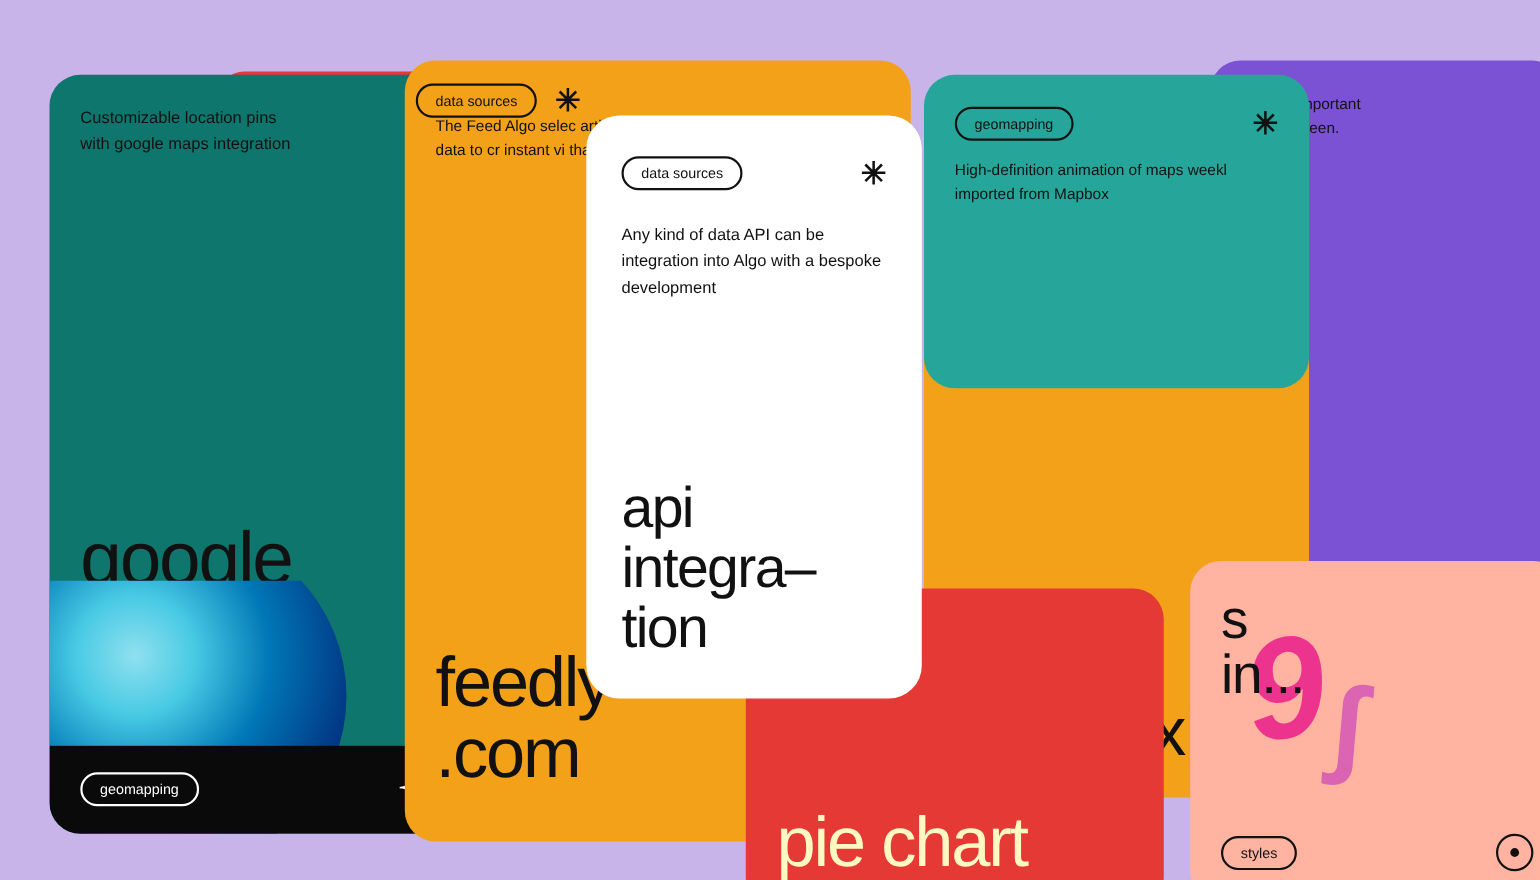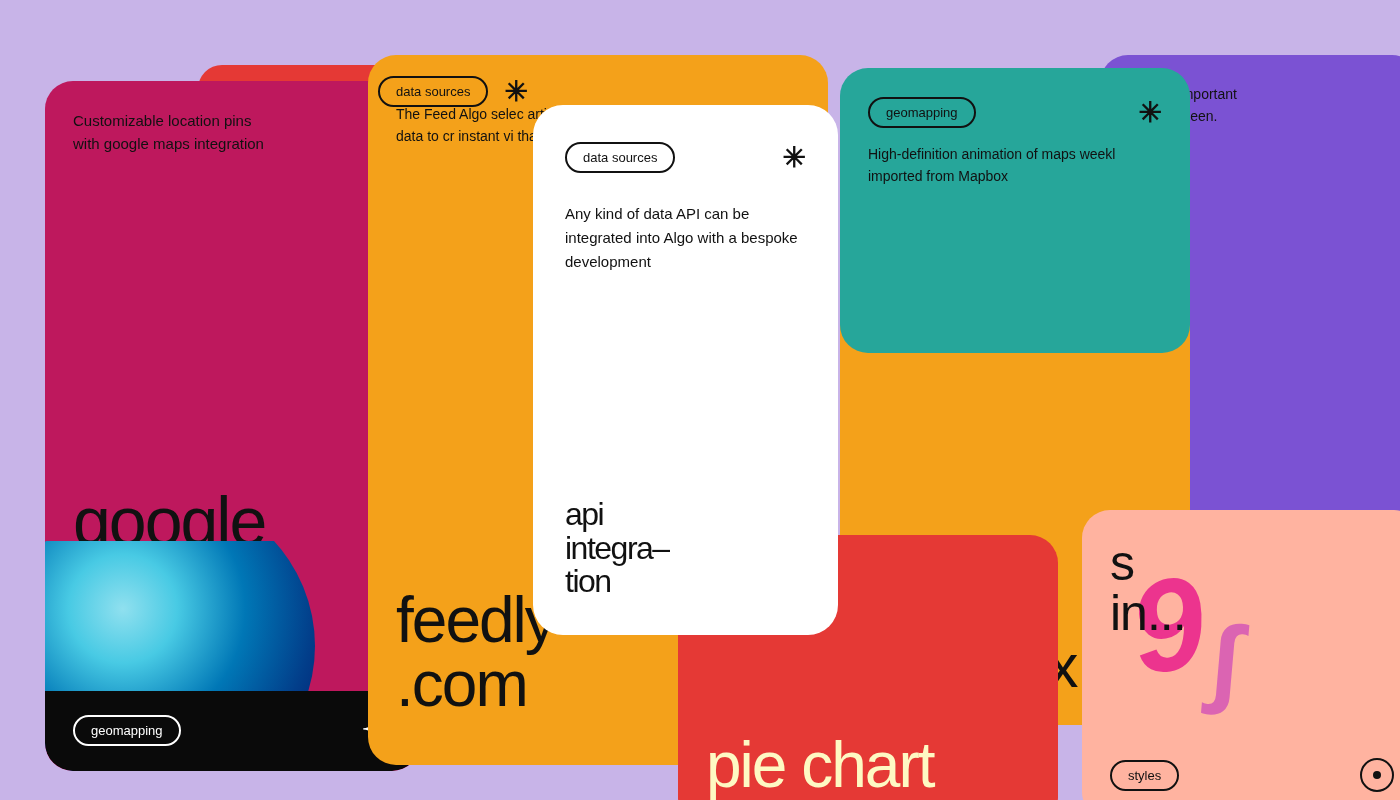--- a/index.html
+++ b/index.html
@@ -67,25 +67,25 @@
   </div>
 
   <div style="margin-top:auto;">
     <div style="font-size:72px;font-weight:300;line-height:1;color:#111;letter-spacing:-2px;">y</div>
     <div style="font-size:72px;font-weight:300;line-height:1;color:#111;letter-spacing:-2px;">n</div>
   </div>
 </div>
 
 <div style="
   position:absolute;
-  background:#be185d;
+  background:#0f766e;
   width:375px;
   height:690px;
   left:45px;
-  top:81px;
+  top:68px;
   z-index:2;
   border-radius:28px;
   overflow:hidden;
   padding:28px;
   display:flex;
   flex-direction:column;
   justify-content:space-between;
 ">
   <div>
     <p style="font-size:15px;line-height:1.55;color:#111;max-width:200px;">Customizable location pins with google maps integration</p>
@@ -142,22 +142,22 @@
   border-radius:30px;
   padding:36px 32px;
   display:flex;
   flex-direction:column;
   gap:0;
 ">
   <div style="display:flex;justify-content:space-between;align-items:center;margin-bottom:28px;">
     <span class="tag" style="border-color:#111;color:#111;font-size:13px;padding:6px 16px;">data sources</span>
     <span style="font-size:28px;font-weight:900;color:#111;">✳</span>
   </div>
-  <p style="font-size:15px;line-height:1.6;color:#111;margin-bottom:auto;">Any kind of data API can be integrated into Algo with a bespoke development</p>
-  <div style="font-size:32px;font-weight:300;line-height:1.05;color:#111;letter-spacing:-1.5px;margin-top:24px;">api<br>integra–<br>tion</div>
+  <p style="font-size:15px;line-height:1.6;color:#111;margin-bottom:auto;">Any kind of data API can be integration into Algo with a bespoke development</p>
+  <div style="font-size:52px;font-weight:300;line-height:1.05;color:#111;letter-spacing:-1.5px;margin-top:24px;">api<br>integra–<br>tion</div>
 </div>
 
 <div style="
   position:absolute;
   background:#26a69a;
   width:350px;
   height:285px;
   left:840px;
   top:68px;
   z-index:4;

